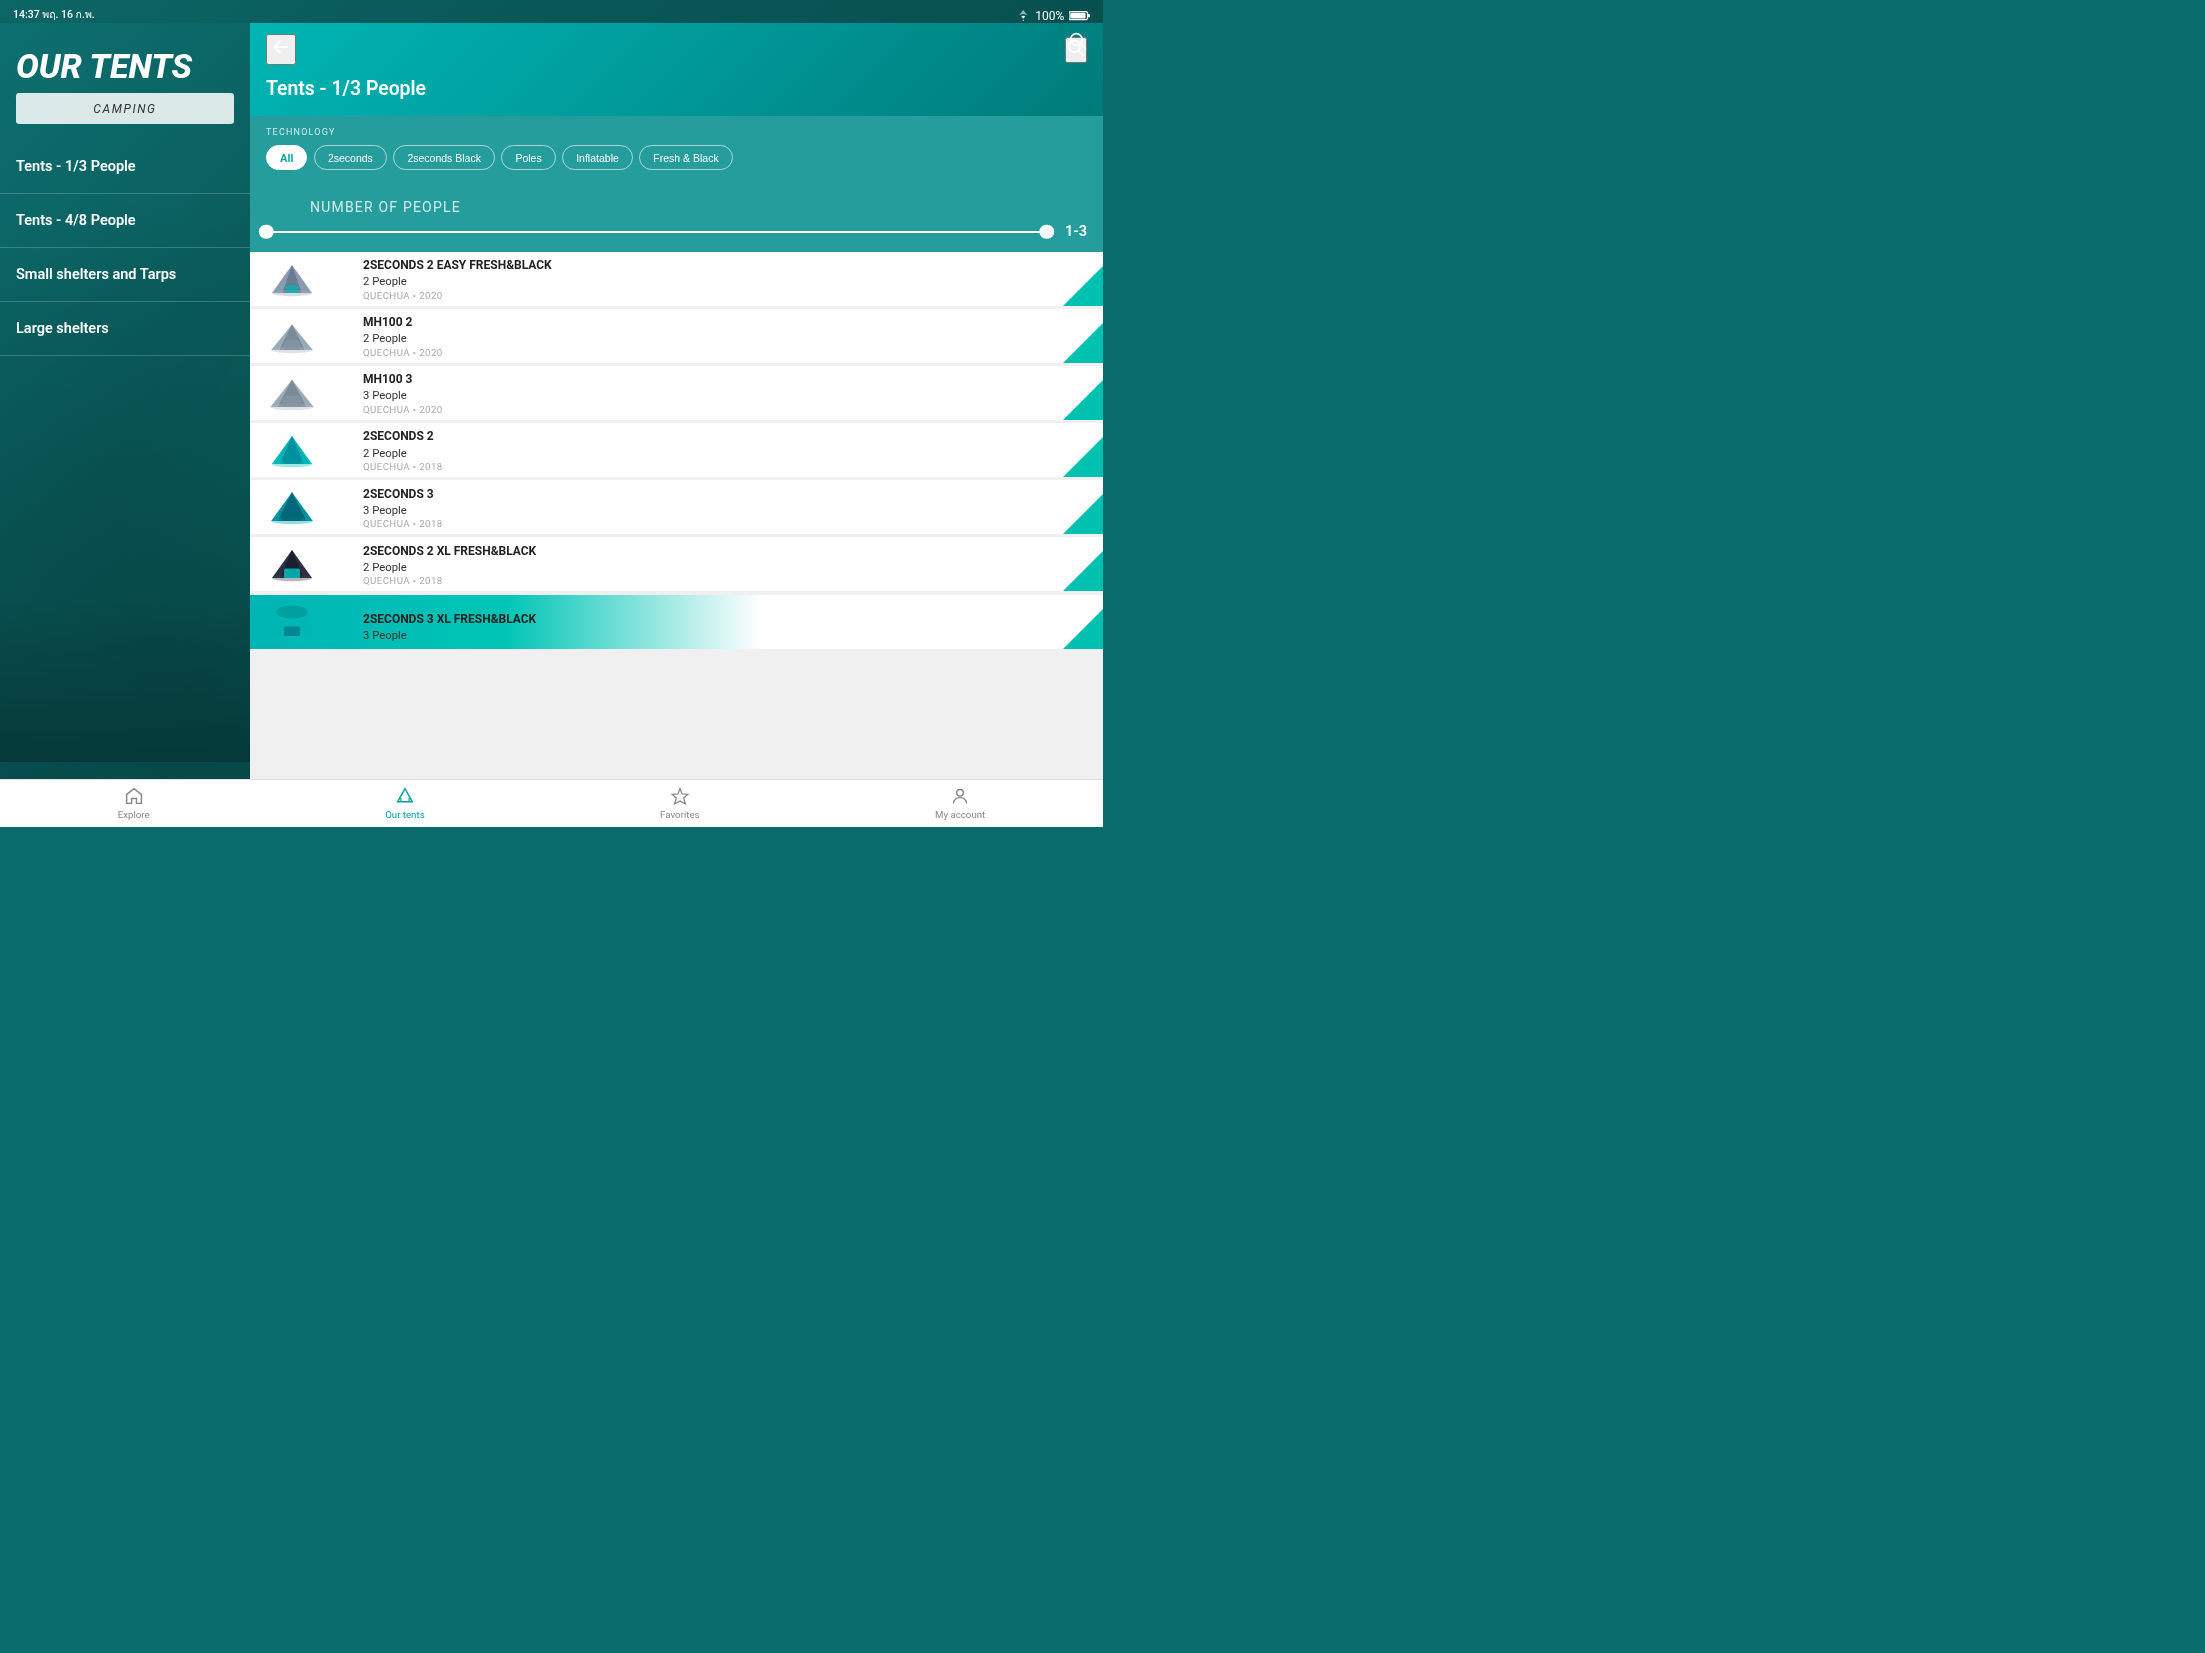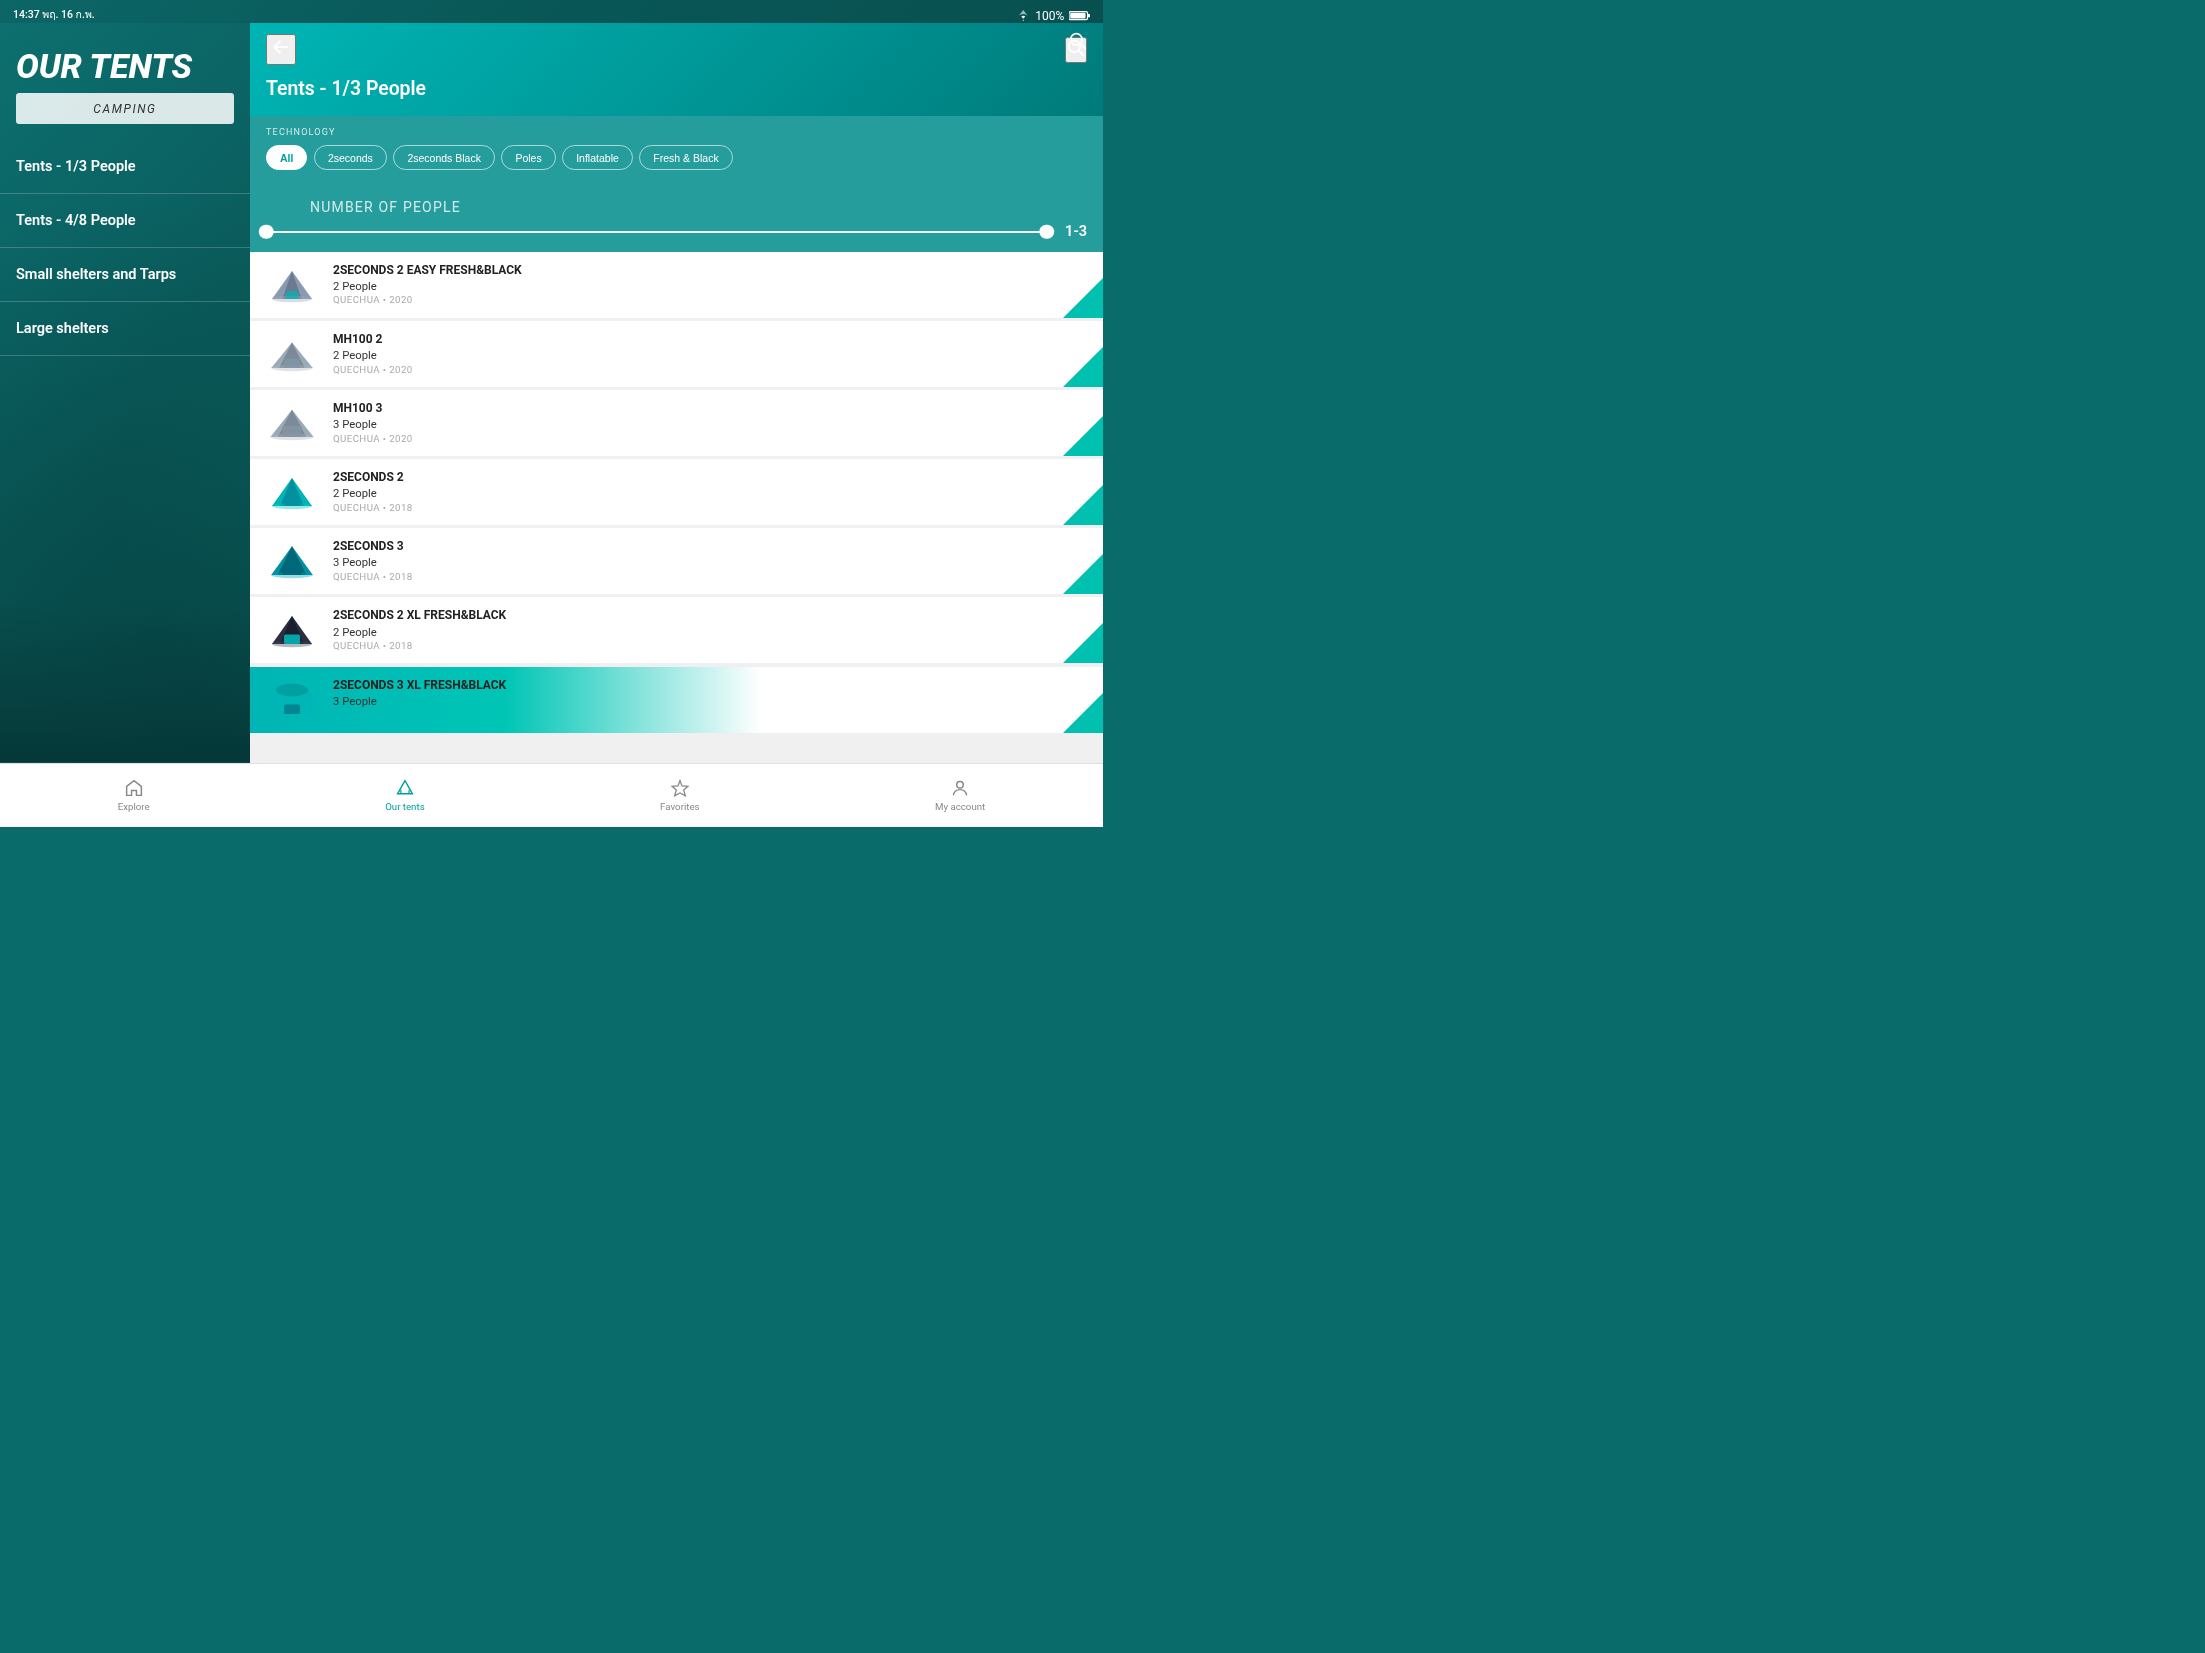--- a/index.html
+++ b/index.html
@@ -271,27 +271,28 @@
 
     
     .product-list {
       flex: 1;
       overflow-y: auto;
       background: #f0f0f0;
     }
 
     .product-item {
       display: flex;
-      align-items: flex-start;
+      align-items: flex-end;
       background: white;
       margin-bottom: 3.2px;
-      padding: 11px 13px;
+      padding: 5px 13px;
       cursor: pointer;
       position: relative;
       overflow: hidden;
+      gap: 30px;
     }
 
     .product-item::after {
       content: '';
       position: absolute;
       bottom: 0;
       right: 0;
       width: 0;
       height: 0;
       border-style: solid;
@@ -332,21 +333,21 @@
       color: #aaa;
       letter-spacing: 0.4px;
     }
 
     
     .bottom-nav {
       position: absolute;
       bottom: 0;
       left: 0;
       right: 0;
-      height: 64px;
+      height: 48px;
       background: white;
       z-index: 50;
       display: flex;
       align-items: center;
       justify-content: space-around;
       border-top: 0.8px solid #e0e0e0;
     }
 
     .bottom-nav-item {
       display: flex;

